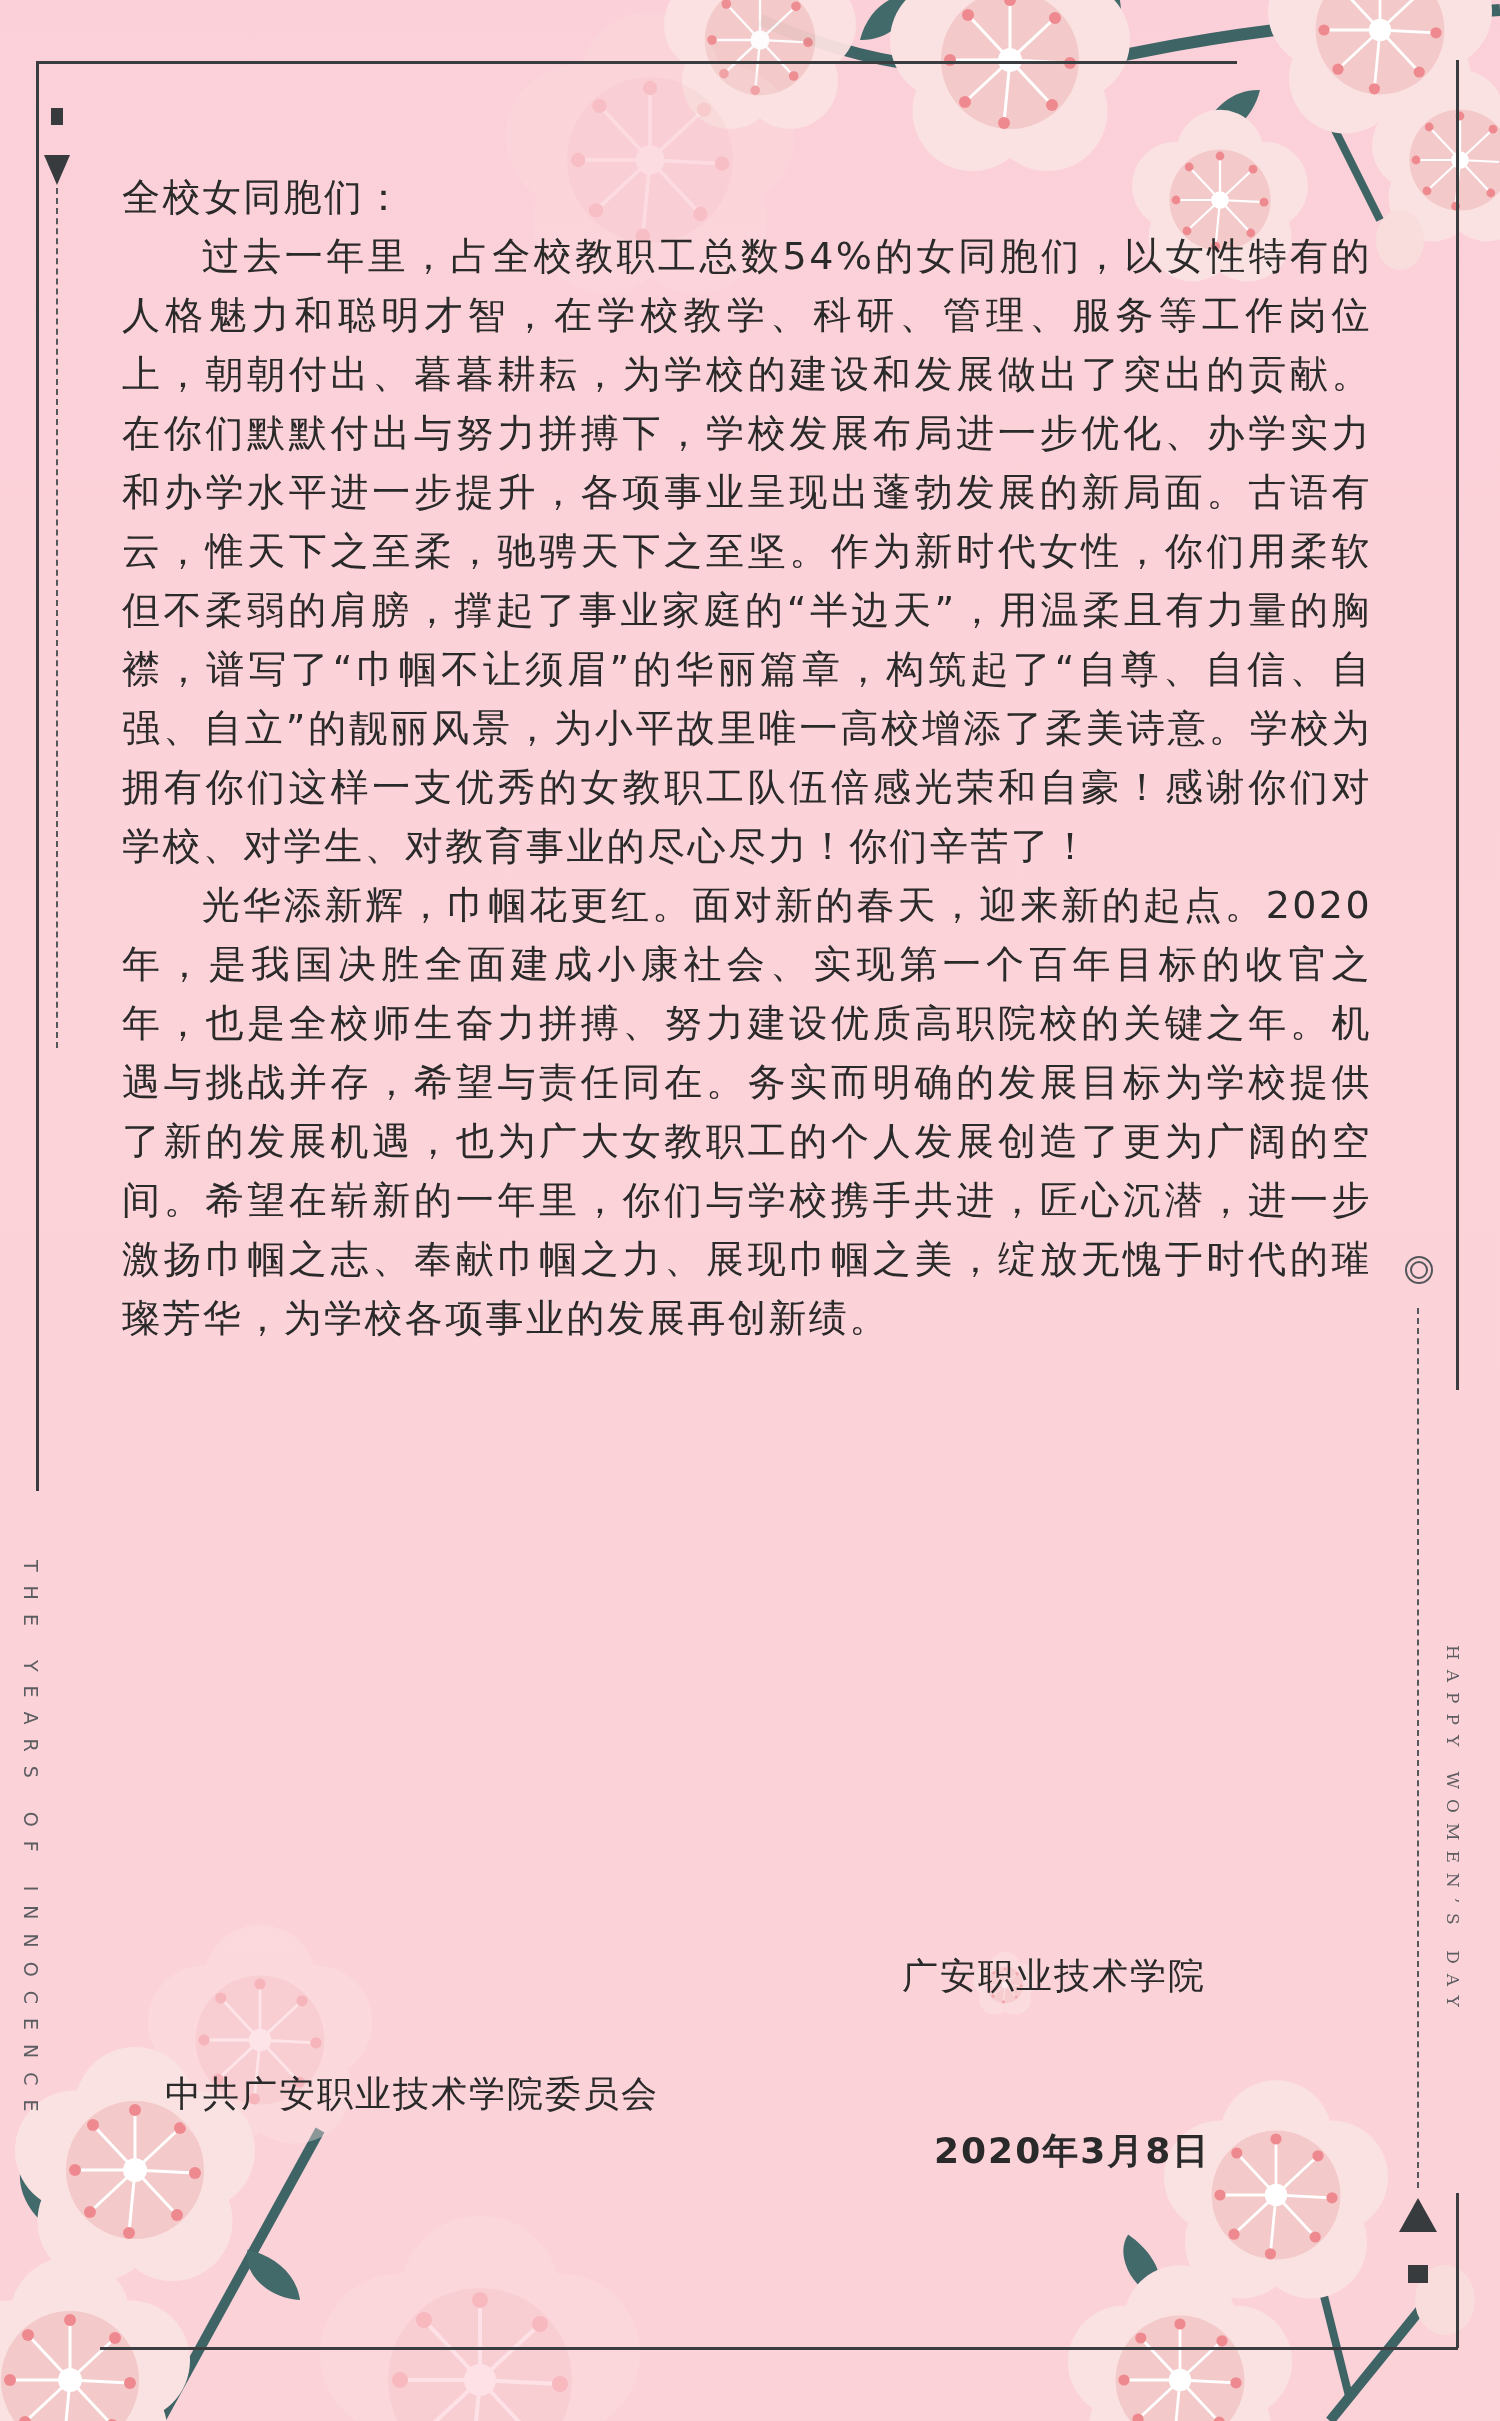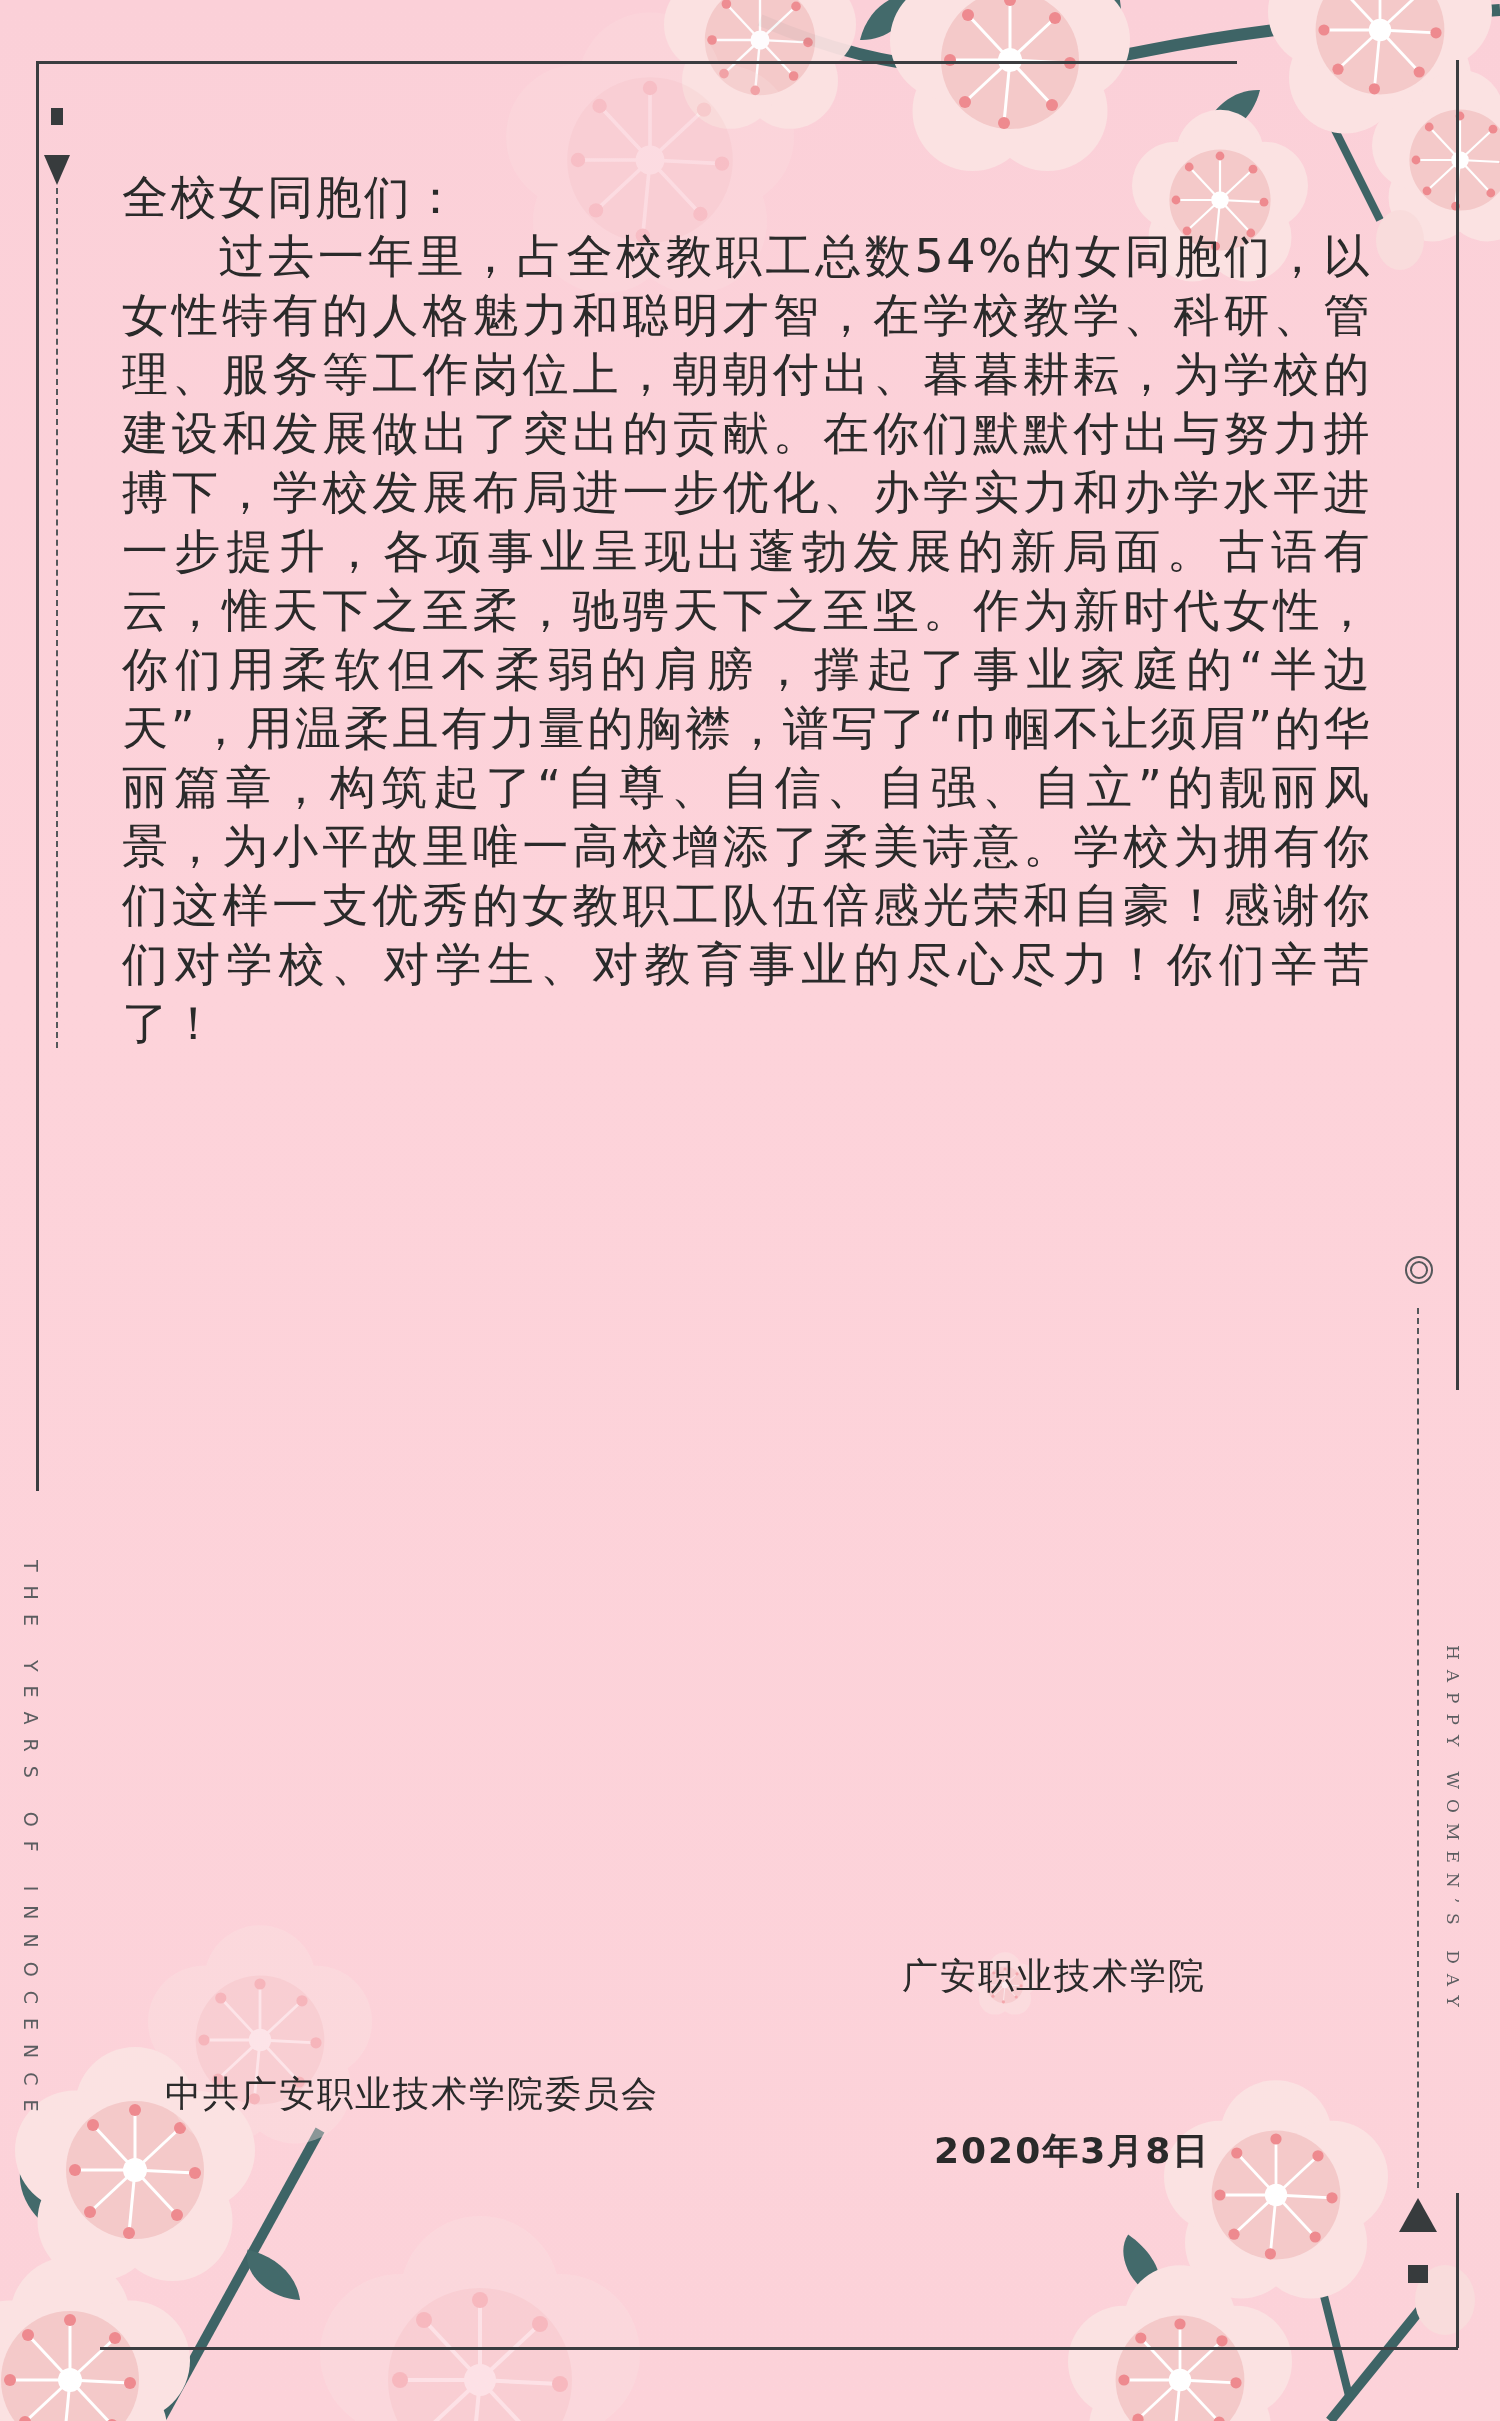--- a/index.html
+++ b/index.html
@@ -7,21 +7,21 @@
        background:#fdd1d9;font-family:"DejaVu Sans","Liberation Sans",sans-serif;color:#2a2a2a;}
   .bg{position:absolute;inset:0;background:linear-gradient(180deg,#fbd0d8 0%,#fdd3da 40%,#fcd2d9 100%);}
   .line{position:absolute;background:#3a3d40;}
   .dash-v{position:absolute;width:0;border-left:2px dashed #55585b;}
   .sq{position:absolute;background:#373b3d;}
   .tri-down{position:absolute;width:0;height:0;border-left:13px solid transparent;border-right:13px solid transparent;border-top:30px solid #373b3d;}
   .tri-up{position:absolute;width:0;height:0;border-left:19px solid transparent;border-right:19px solid transparent;border-bottom:34px solid #373b3d;}
   .ring{position:absolute;width:24px;height:24px;border:2px solid #55585b;border-radius:50%;}
   .ring::after{content:"";position:absolute;left:3px;top:3px;width:14px;height:14px;border:2px solid #55585b;border-radius:50%;}
   .vert-text{position:absolute;writing-mode:vertical-rl;letter-spacing:14px;color:#5b5d60;}
-  .letter{position:absolute;left:122px;top:168px;width:1250px;font-size:46px;line-height:59px;letter-spacing:2.4px;}
+  .letter{position:absolute;left:122px;top:168px;width:1250px;font-size:38px;line-height:59px;letter-spacing:2.4px;}
   .letter p{margin:0;text-indent:2.1em;text-align:justify;}
   .letter .salute{text-indent:0;}
   .sign{position:absolute;font-size:36px;letter-spacing:2px;}
   .flowers{position:absolute;inset:0;pointer-events:none;}
 </style>
 </head>
 <body>
 
 <div class="bg"></div>
 
@@ -108,17 +108,18 @@
 <div class="dash-v" style="left:1417px;top:1308px;height:880px;"></div>
 <div class="tri-up" style="left:1399px;top:2198px;"></div>
 <div class="sq" style="left:1408px;top:2265px;width:20px;height:18px;"></div>
 
 <div class="vert-text" style="left:20px;top:1560px;font-size:19px;font-family:'DejaVu Sans',sans-serif;">THE YEARS OF INNOCENCE</div>
 <div class="vert-text" style="left:1443px;top:1645px;font-size:17px;letter-spacing:10px;font-family:'DejaVu Serif',serif;">HAPPY WOMEN’S DAY</div>
 
 <div class="letter">
   <p class="salute">全校女同胞们：</p>
   <p>过去一年里，占全校教职工总数54%的女同胞们，以女性特有的人格魅力和聪明才智，在学校教学、科研、管理、服务等工作岗位上，朝朝付出、暮暮耕耘，为学校的建设和发展做出了突出的贡献。在你们默默付出与努力拼搏下，学校发展布局进一步优化、办学实力和办学水平进一步提升，各项事业呈现出蓬勃发展的新局面。古语有云，惟天下之至柔，驰骋天下之至坚。作为新时代女性，你们用柔软但不柔弱的肩膀，撑起了事业家庭的“半边天”，用温柔且有力量的胸襟，谱写了“巾帼不让须眉”的华丽篇章，构筑起了“自尊、自信、自强、自立”的靓丽风景，为小平故里唯一高校增添了柔美诗意。学校为拥有你们这样一支优秀的女教职工队伍倍感光荣和自豪！感谢你们对学校、对学生、对教育事业的尽心尽力！你们辛苦了！</p>
+  <p>光华添新辉，巾帼花更红。面对新的春天，迎来新的起点。2020年，是我国决胜全面建成小康社会、实现第一个百年目标的收官之年，也是全校师生奋力拼搏、努力建设优质高职院校的关键之年。机遇与挑战并存，希望与责任同在。务实而明确的发展目标为学校提供了新的发展机遇，也为广大女教职工的个人发展创造了更为广阔的空间。希望在崭新的一年里，你们与学校携手共进，匠心沉潜，进一步激扬巾帼之志、奉献巾帼之力、展现巾帼之美，绽放无愧于时代的璀璨芳华，为学校各项事业的发展再创新绩。</p>
 </div>
 
 <div class="sign" style="left:165px;top:2070px;">中共广安职业技术学院委员会</div>
 <div class="sign" style="left:902px;top:1952px;">广安职业技术学院</div>
 <div class="sign" style="left:934px;top:2127px;font-weight:bold;">2020年3月8日</div>
 
 </body></html>

